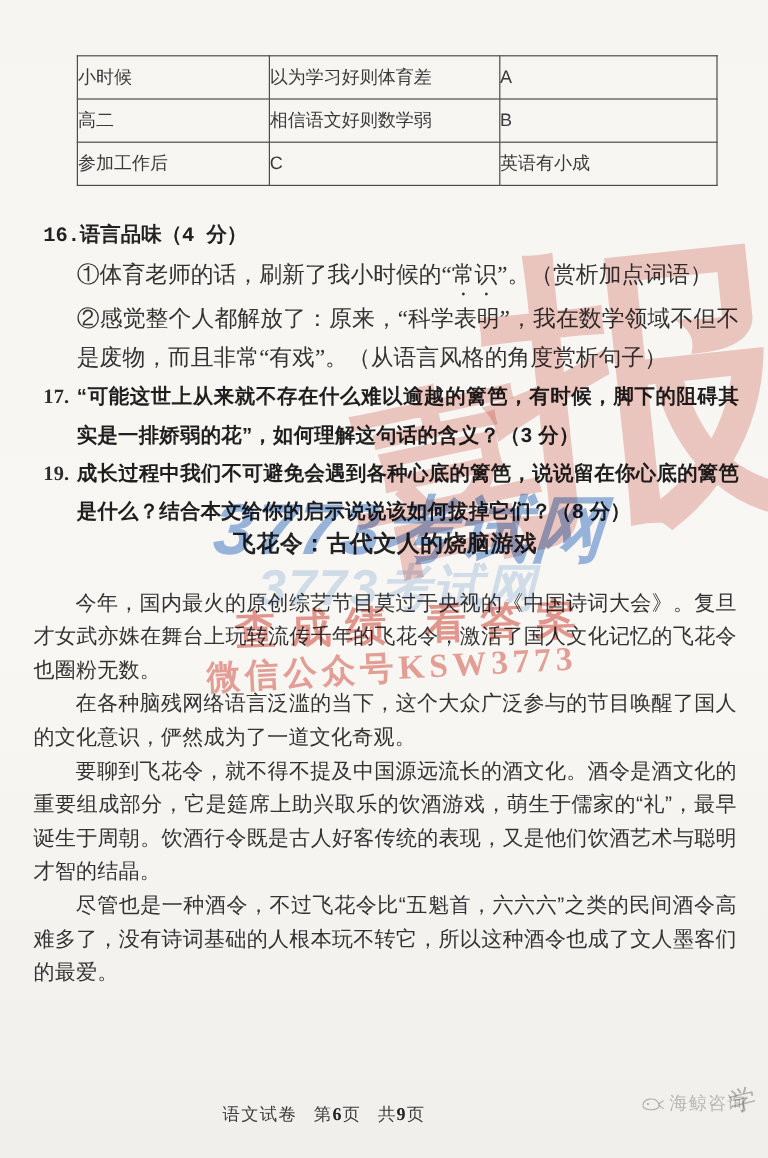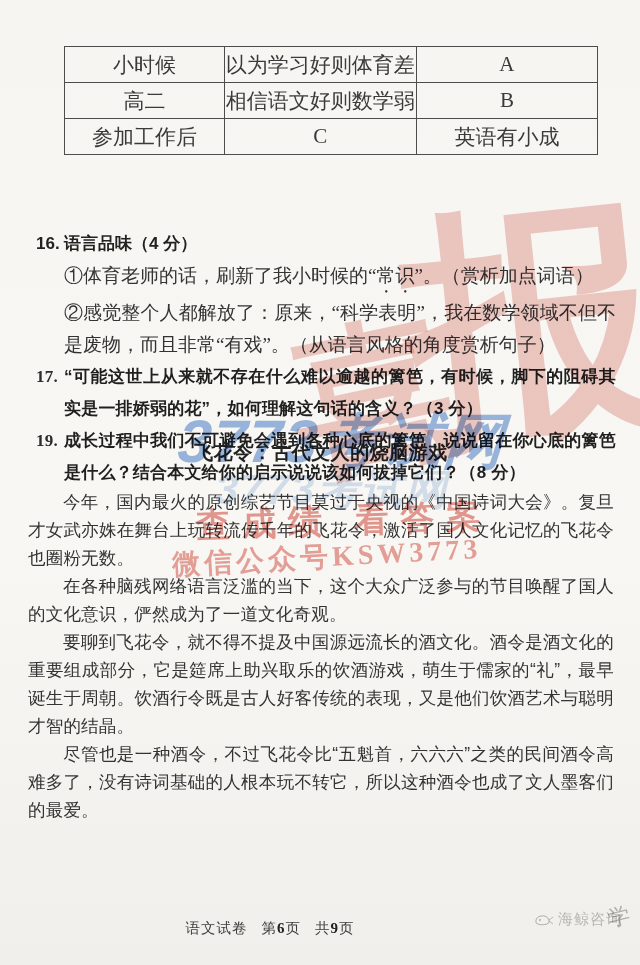--- a/index.html
+++ b/index.html
@@ -7,31 +7,31 @@
   body { font-family:"Liberation Sans", sans-serif; background:#eceae7; }
   .page {
     position:relative; width:640px; height:965px; overflow:hidden;
     background:linear-gradient(180deg,#f6f5f2 0%, #f8f7f4 55%, #f1efec 100%);
     color:#2f2f2f;
   }
 
   
   .tbl { position:absolute; left:64px; top:46px; width:534px; border-collapse:collapse; }
   .tbl td {
-    border:1.5px solid #4c4c4c; height:36px; text-align:center; vertical-align:middle;
-    font-family:Liberation Serif, serif; font-size:21px; color:#3a3a3a;
+    border:1.5px solid #4c4c4c; height:36px; vertical-align:middle;
+    font-family:Liberation Sans, sans-serif; font-size:15px; color:#3a3a3a;
   }
   .tbl td.c1 { width:30%; } .tbl td.c2 { width:36%; } .tbl td.c3 { width:34%; }
 
   
   .questions { position:absolute; left:36px; top:182px; width:580px; }
   .qrow { display:flex; align-items:flex-start; font-size:17px; line-height:32px; }
   .qnum { flex:0 0 28px; font-family:"Liberation Serif", serif; color:#2d2d2d; }
   .qtext { flex:1; text-align:justify; }
-  .q16-title { font-family:Liberation Sans, sans-serif; font-weight:bold; color:#222;margin-top:46px; }
+  .q16-title { font-family:Liberation Mono, monospace; font-weight:bold; color:#222; }
   .q16-item { font-family:"Liberation Serif", serif; color:#333; padding-left:28px;
               font-size:19px; line-height:32px; text-align:justify; }
   .q-bold { font-weight:bold; color:#1f1f1f; letter-spacing:0.2px; }
   .emph {
     -webkit-text-emphasis:filled dot #333; text-emphasis:filled dot #333;
     -webkit-text-emphasis-position:under right; text-emphasis-position:under right;
   }
 
   
   .article { position:absolute; left:28px; top:440px; width:586px; }

